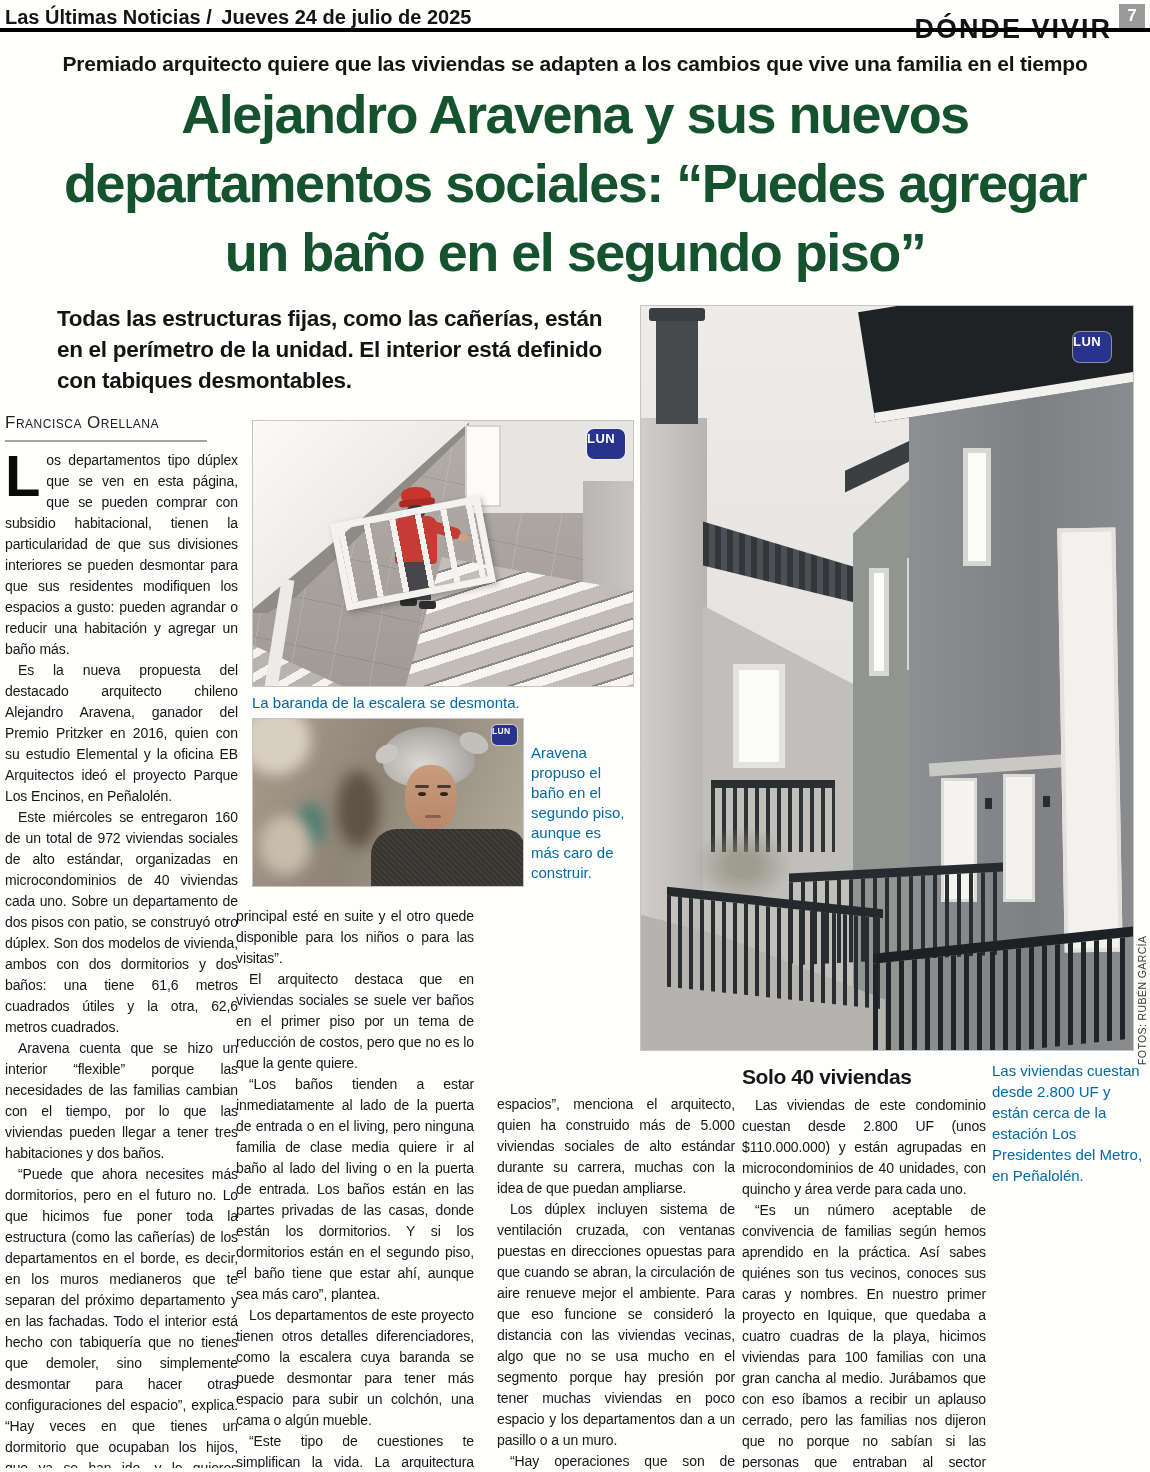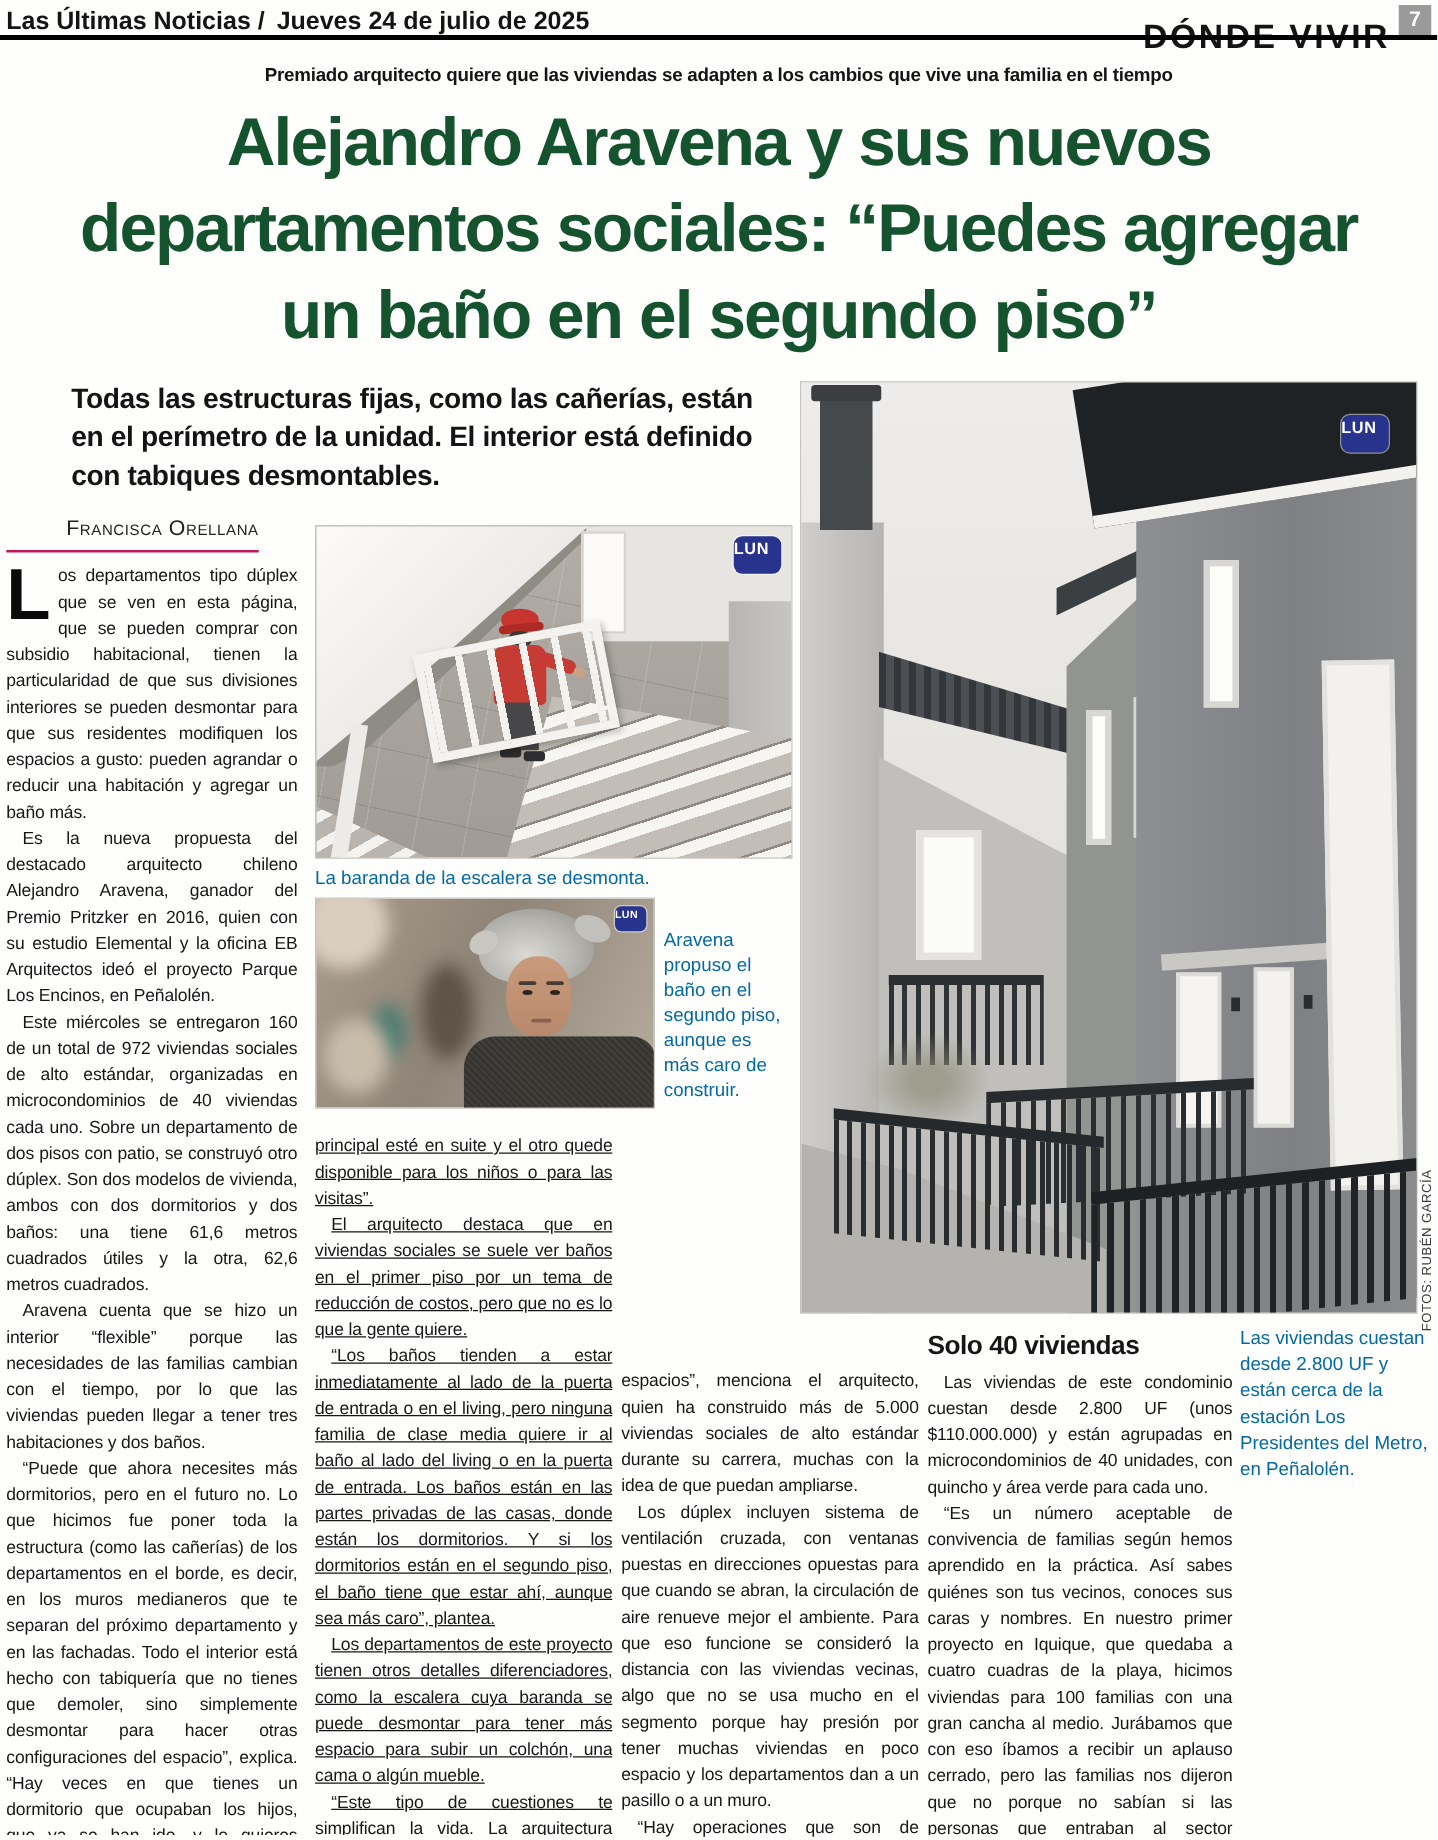--- a/index.html
+++ b/index.html
@@ -16,39 +16,39 @@
   .masthead-left .date { font-weight:600; margin-left:4px; }
   .masthead-right { position:absolute; right:38px; top:14px; font-size:27px; font-weight:700; letter-spacing:2px; }
   .page-box {
     position:absolute; right:5px; top:4px; width:26px; height:24px;
     background:#9a9a9a; color:#fff; font-weight:700; font-size:17px;
     text-align:center; line-height:24px;
   }
   .masthead-rule { position:absolute; left:0; right:0; top:28px; height:4px; background:#000; }
 
   
-  .kicker { position:absolute; left:0; right:0; top:52px; text-align:center; font-size:15px; font-weight:600; letter-spacing:-0.2px; }
+  .kicker { position:absolute; left:0; right:0; top:52px; text-align:center; font-size:21px; font-weight:600; letter-spacing:-0.2px; }
   .headline {
     position:absolute; left:8px; right:8px; top:80px; text-align:center;
     font-weight:700; font-size:54px; line-height:69px; letter-spacing:-1.5px; color:#14532d;
   }
   .subhead {
     position:absolute; left:57px; top:303px; width:575px; 
     font-weight:700; font-size:22.5px; line-height:31px; letter-spacing:-0.3px;
   }
   .byline {
     position:absolute; left:5px; top:413px; width:202px;
     font-variant:small-caps; font-size:17px; letter-spacing:0.5px; color:#222;
-    border-bottom:2px solid #be185d; padding-bottom:7px;text-align:right;
+    border-bottom:2px solid #a3a3a3; padding-bottom:7px;
   }
 
   
   .col { position:absolute; overflow:hidden; font-size:14px; line-height:21px; text-align:justify; letter-spacing:-0.1px; color:#161616; }
   .col-1 { left:5px;   top:450px;  width:233px; height:1018px; }
-  .col-2 { left:252px; top:906px;  width:238px; height:562px;text-decoration:underline; }
+  .col-2 { left:236px; top:906px;  width:238px; height:562px; }
   .col-3 { left:497px; top:1058px; width:238px; height:410px;margin-top:36px; }
   .col-4 { left:742px; top:1066px; width:244px; height:402px; }
   .para { text-indent:13px; }
   .para.noindent { text-indent:0; }
   .dropcap { float:left; font-weight:700; font-size:58px; line-height:47px; padding:2px 6px 0 0; color:#0a0a0a; }
   .box-title { font-weight:700; font-size:21px; letter-spacing:-0.4px; margin-bottom:8px; text-indent:0; }
 
   
   .caption { position:absolute; font-size:15px; line-height:19px; color:#0369a1; }
   .cap-stairs { left:252px; top:693px; width:382px; }

